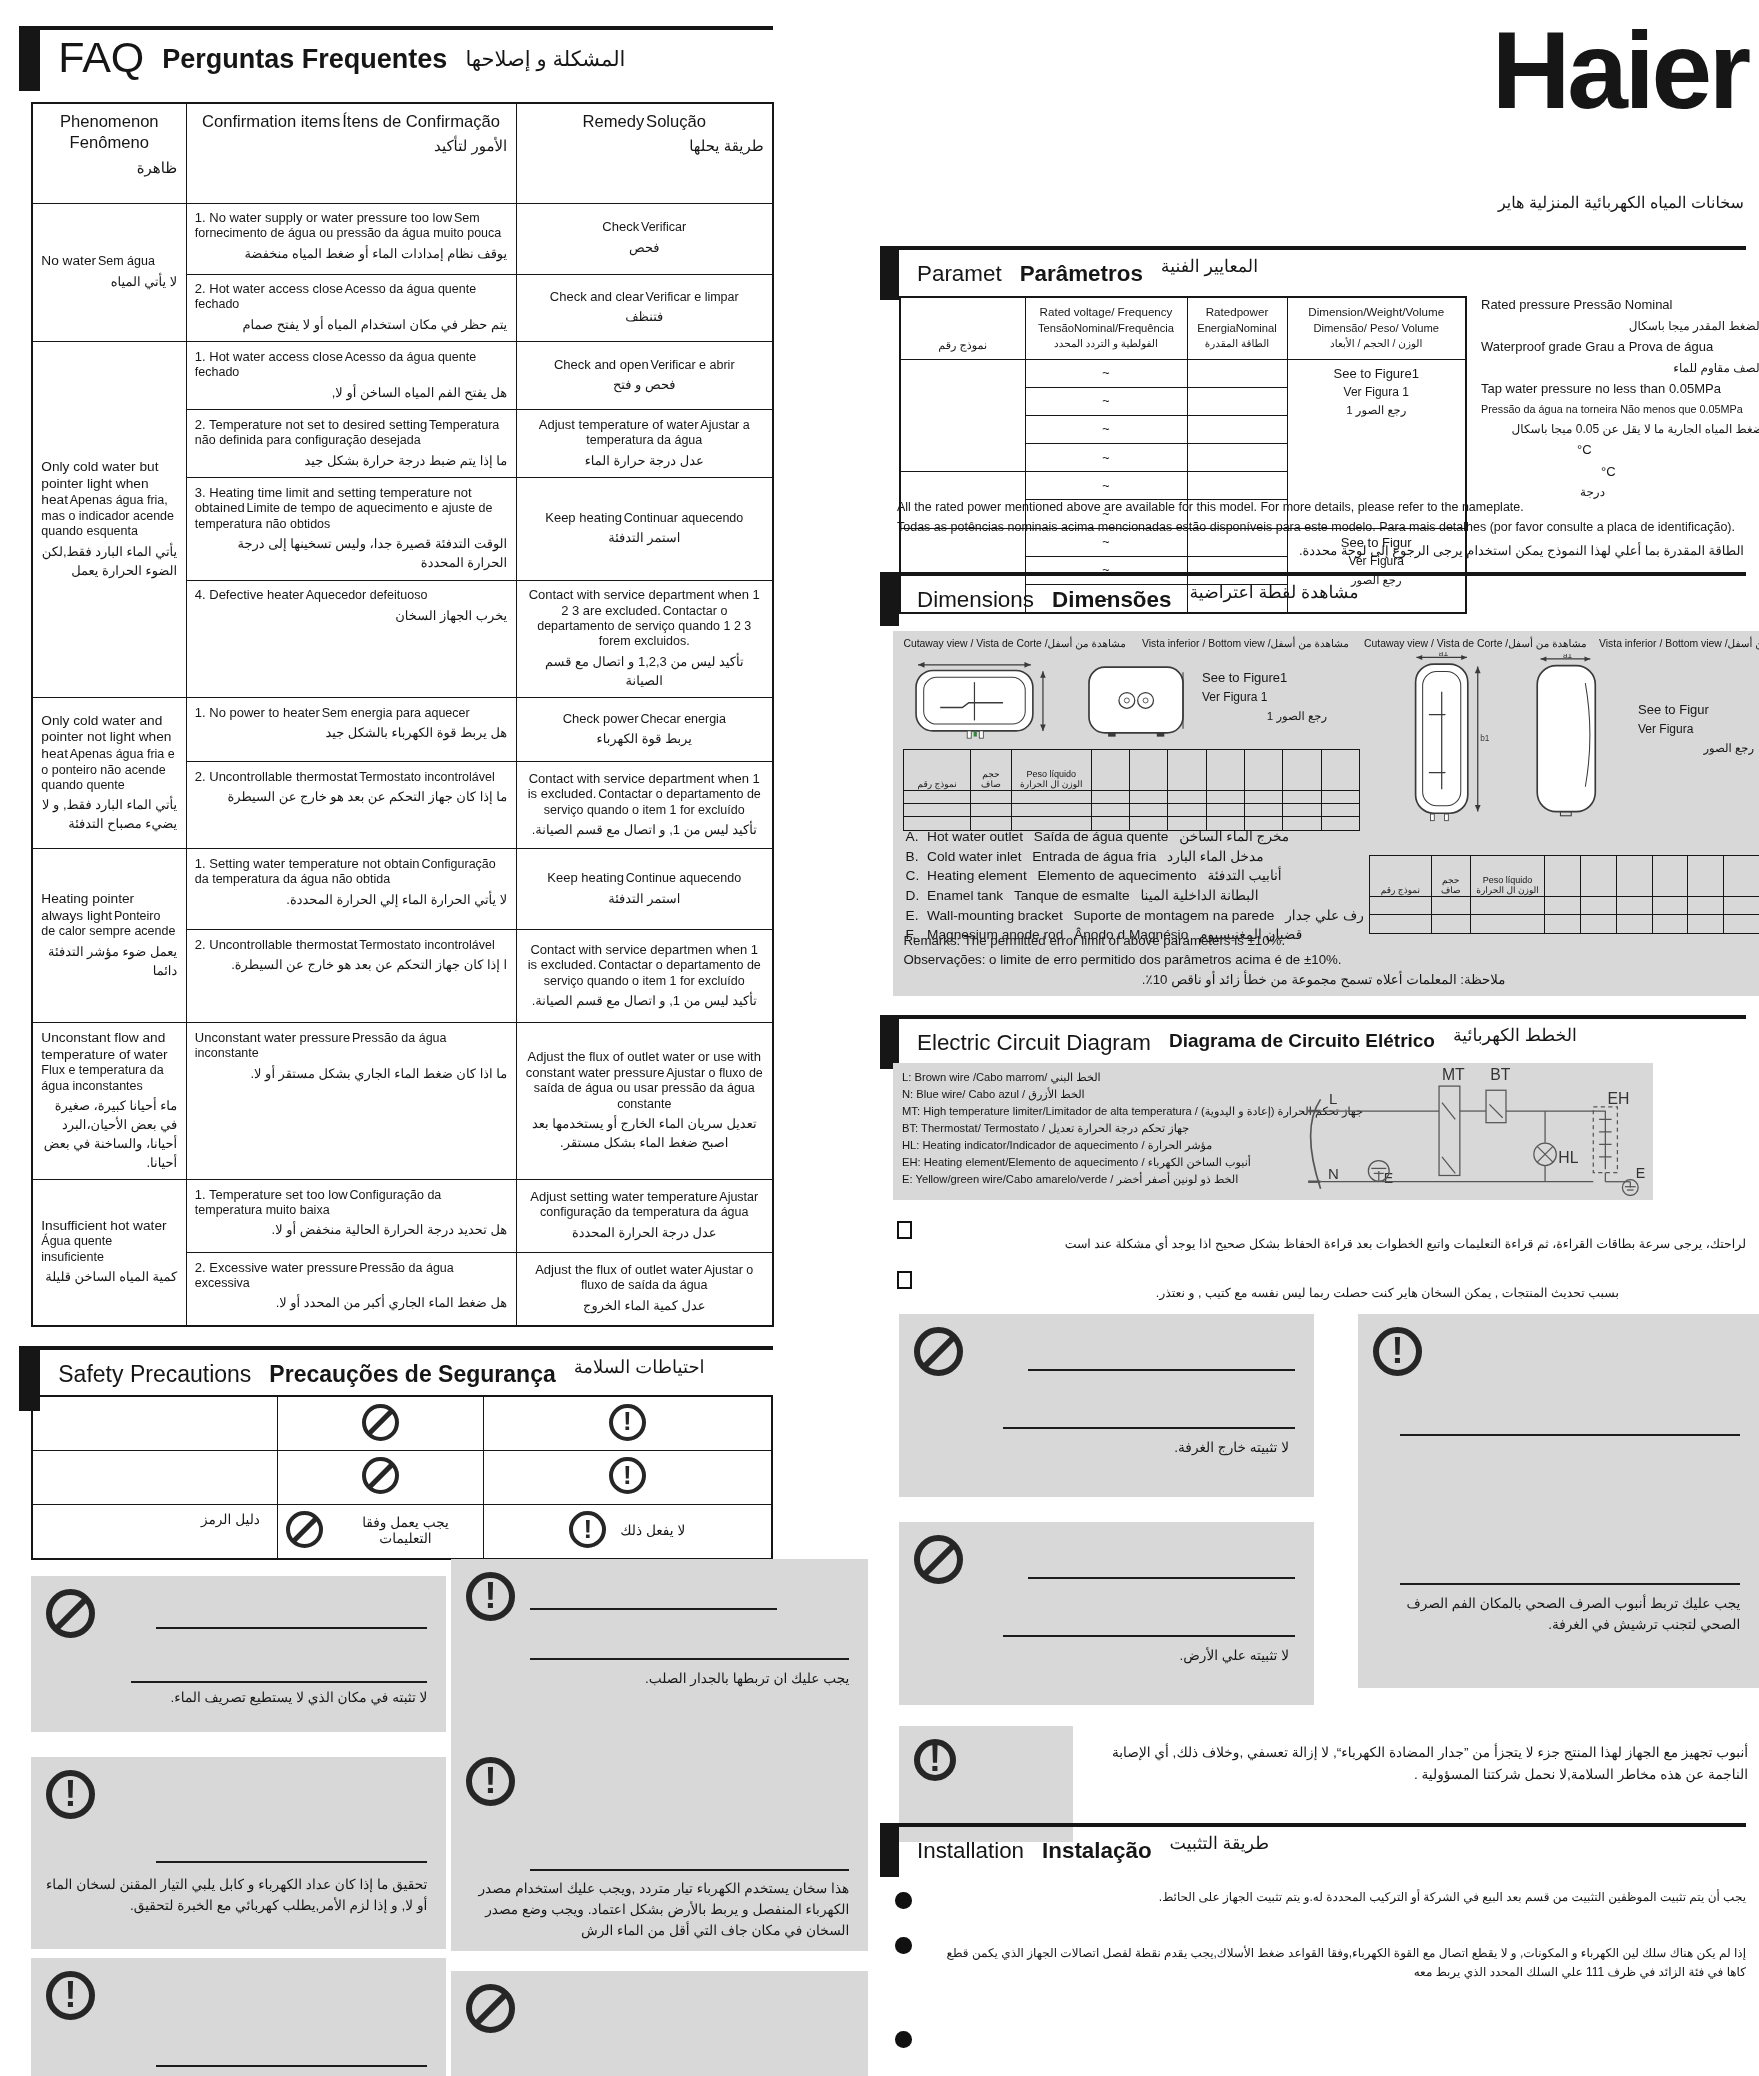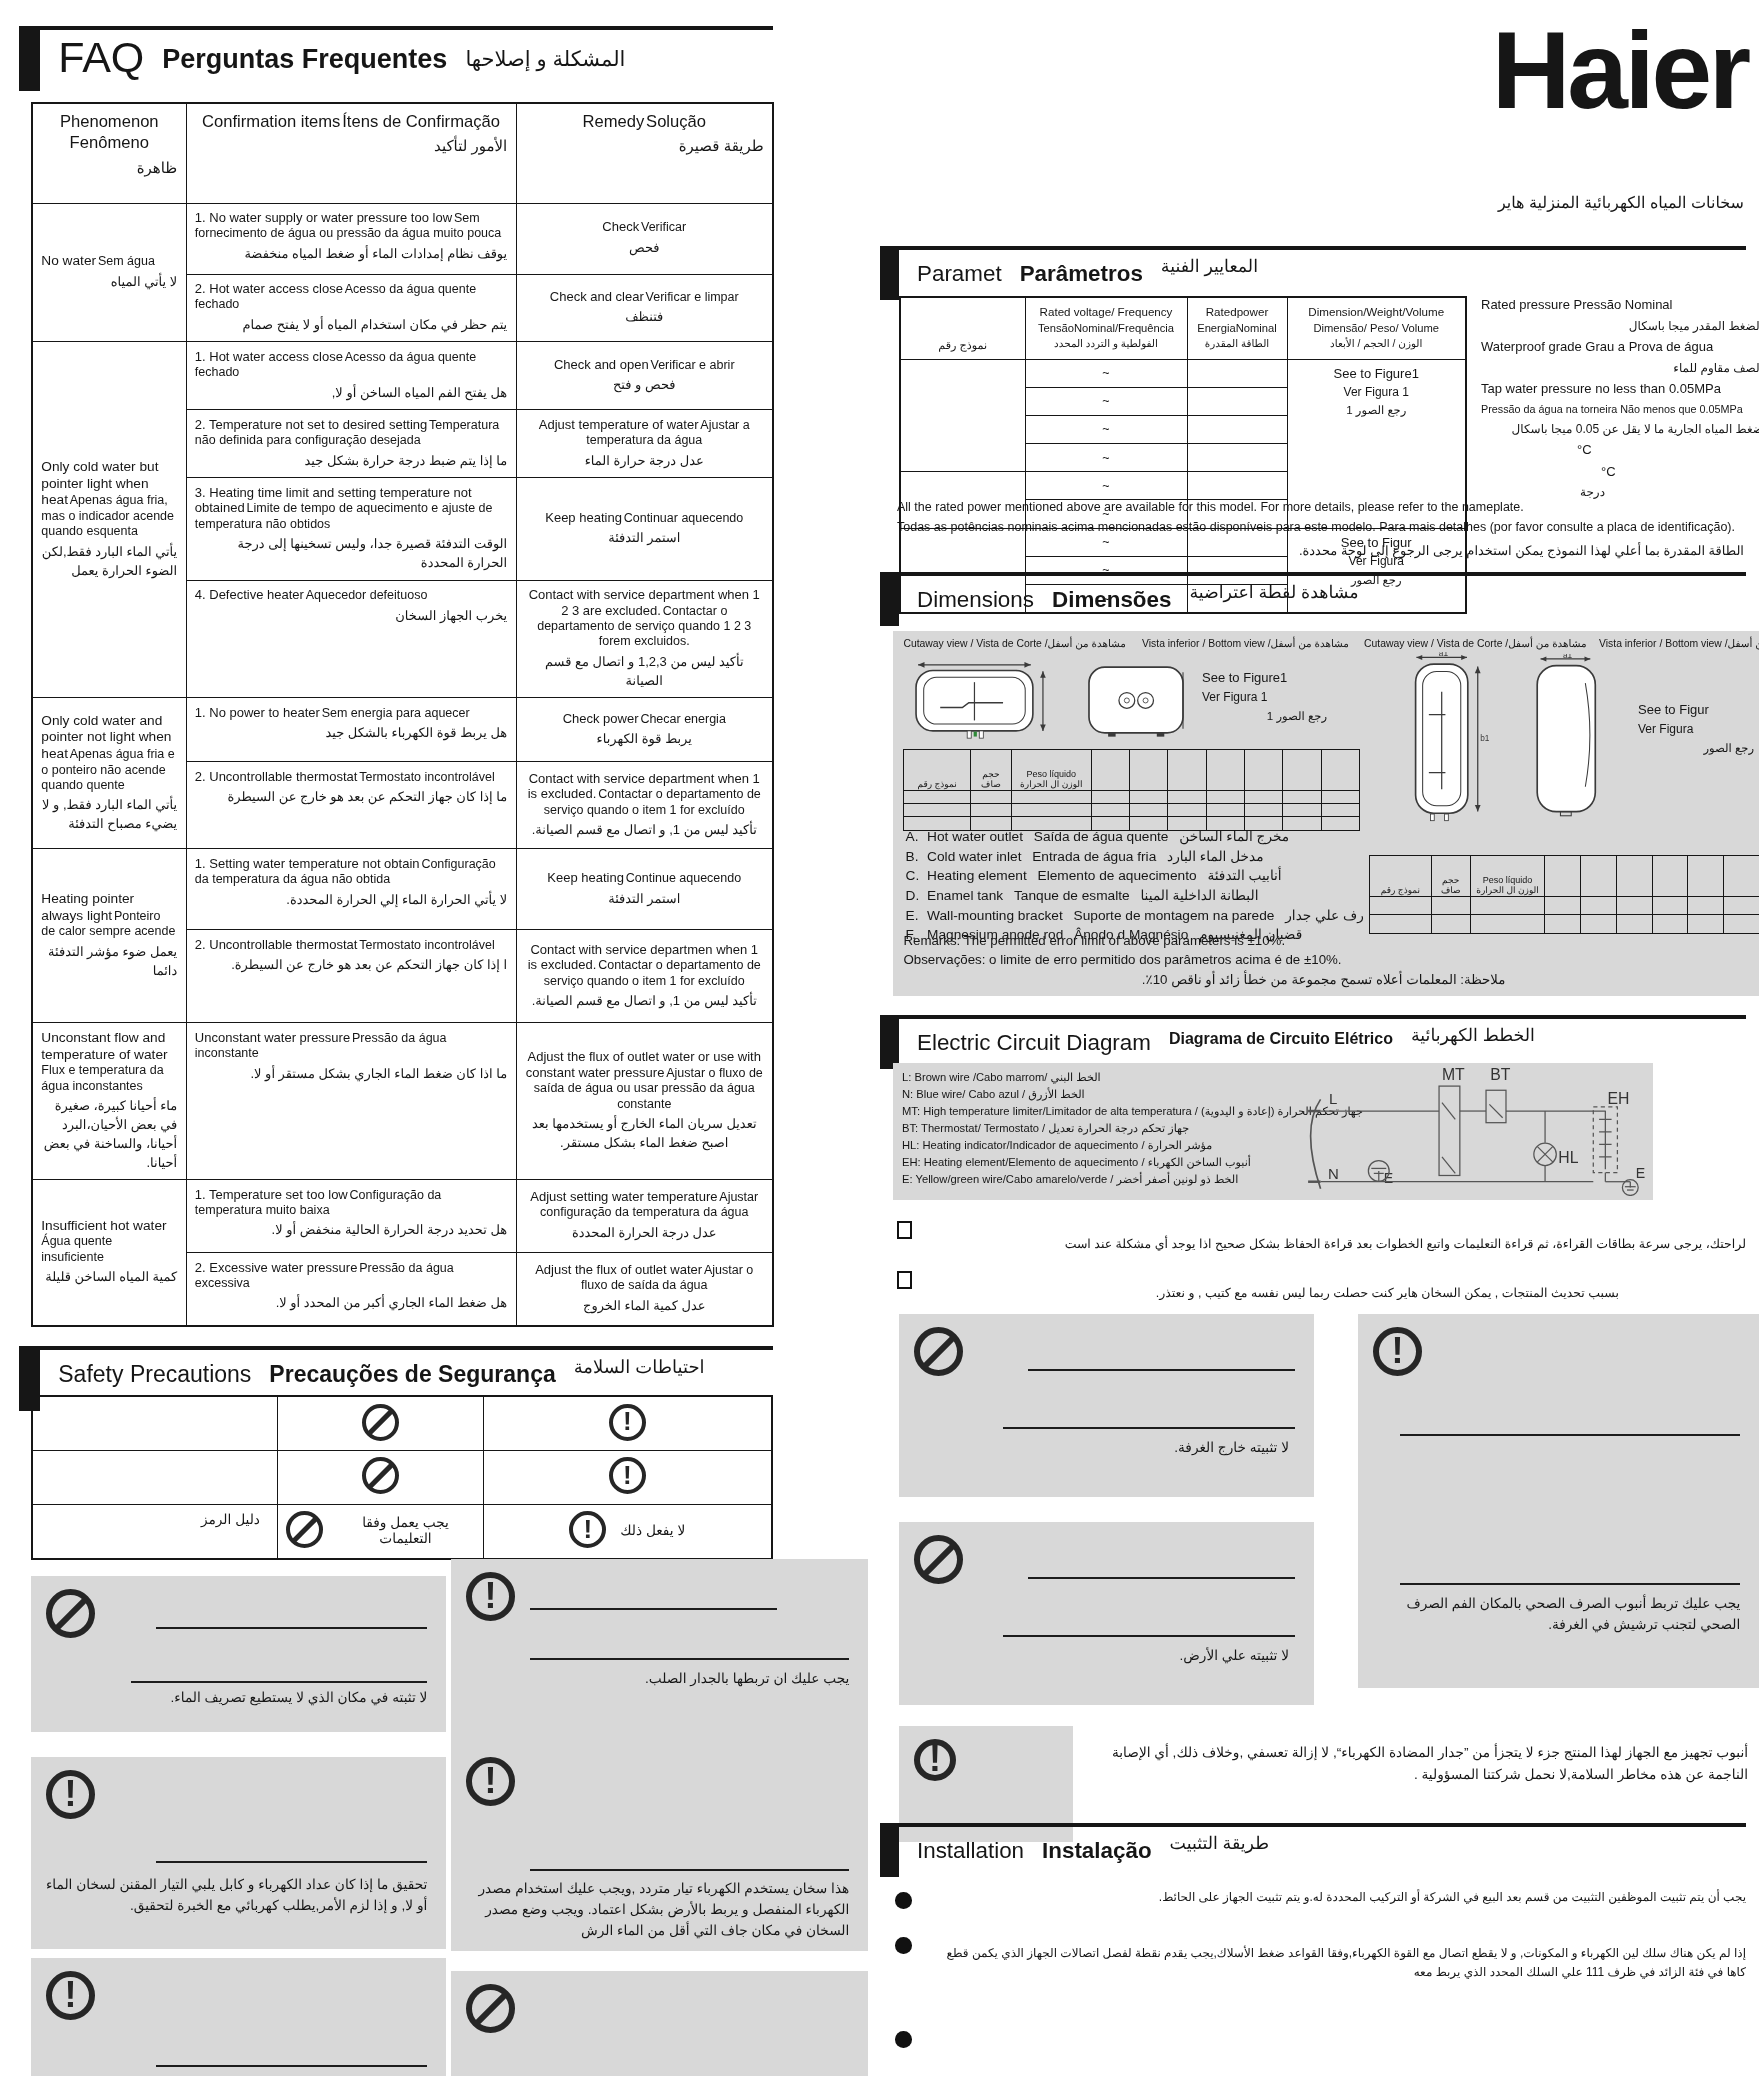--- a/index.html
+++ b/index.html
@@ -131,21 +131,21 @@
         <span class="f-ar ar">ظاهرة</span>
       </th>
       <th>
         <span class="f-en">Confirmation items</span>
         <span class="f-pt">Ítens de Confirmação</span>
         <span class="f-ar ar">الأمور لتأكيد</span>
       </th>
       <th>
         <span class="f-en">Remedy</span>
         <span class="f-pt">Solução</span>
-        <span class="f-ar ar">طريقة قصيرة</span>
+        <span class="f-ar ar">طريقة يحلها</span>
       </th>
     </tr>
 
     <tr style="height:71px">
       <td class="ph" rowspan="2">
         <span class="f-en">No water</span>
         <span class="f-pt">Sem água</span>
         <span class="f-ar ar">لا يأتي المياه</span>
       </td>
       <td class="cf">
@@ -715,21 +715,21 @@
     </div>
 
     <div class="remark abs" style="left:10.4px;top:302px;">Remarks: The permitted error limit of above parameters is ±10%.</div>
     <div class="remark abs" style="left:10.4px;top:321px;">Observações: o limite de erro permitido dos parâmetros acima é de ±10%.</div>
     <div class="remark abs ar" style="left:10.4px;top:341px;width:602px;">ملاحظة: المعلمات أعلاه تسمح مجموعة من خطأ زائد أو ناقص 10٪.</div>
   </div>
 
   <div class="sec" style="left:880px;top:1015px;width:866px;">
     <div class="tab" style="height:50px;width:19px;"></div>
     <span class="t-en" style="font-size:22.4px;">Electric Circuit Diagram</span>
-    <span class="t-pt" style="font-size:16px;">Diagrama de Circuito Elétrico</span>
+    <span class="t-pt" style="font-size:19px;">Diagrama de Circuito Elétrico</span>
     <span class="t-ar" style="font-size:17.4px;">الخطط الكهربائية</span>
   </div>
 
   <div class="cbox" style="left:893px;top:1063px;width:760px;height:137px;">
     <div class="cleg abs" style="left:9px;top:5.8px;width:370px;">
       <div>L: Brown wire /Cabo marrom/ الخط البني</div>
       <div>N: Blue wire/ Cabo azul / الخط الأزرق</div>
       <div>MT: High temperature limiter/Limitador de alta temperatura / (جهاز  تحكم الحرارة (إعادة و اليدوية</div>
       <div>BT: Thermostat/ Termostato / جهاز  تحكم درجة الحرارة تعديل</div>
       <div>HL: Heating indicator/Indicador de aquecimento / مؤشر الحرارة</div>

